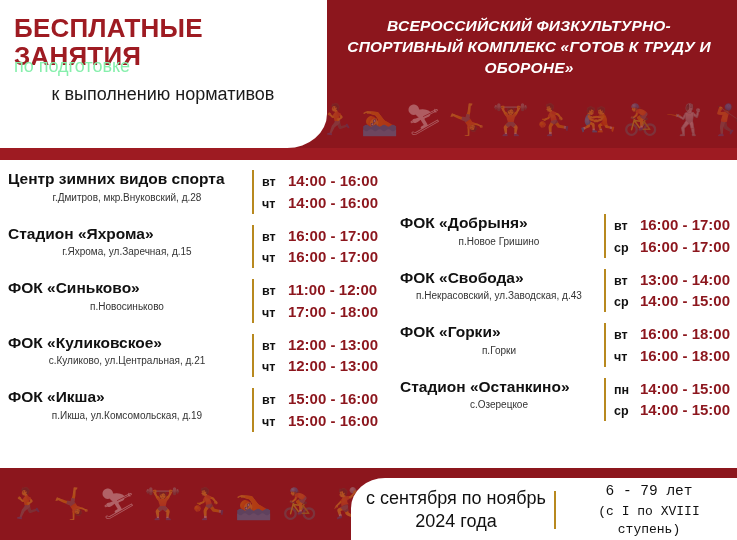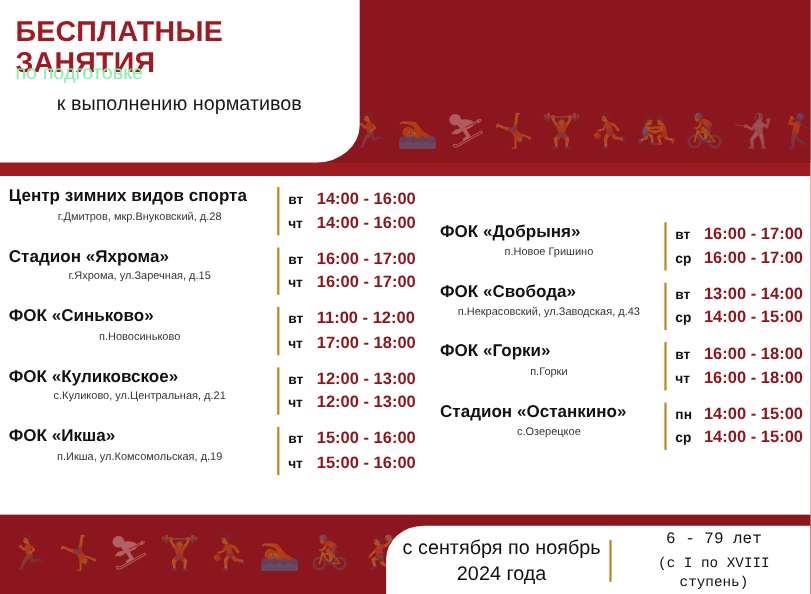--- a/index.html
+++ b/index.html
@@ -109,21 +109,21 @@
   .columns {
     position: absolute;
     left: 0; top: 0;
     width: 737px; height: 308px;
   }
   .col {
     position: absolute;
     top: 0;
   }
   .col-left { left: 8px; width: 370px; padding-top: 10px; }
-  .col-right { left: 400px; width: 330px; padding-top: 42px; }
+  .col-right { left: 400px; width: 330px; padding-top: 54px; }
 
   .entry {
     display: flex;
     align-items: flex-start;
     margin-bottom: 11px;
   }
   .entry-texts {
     flex: 1 1 auto;
     min-width: 0;
     padding-right: 6px;
@@ -259,20 +259,21 @@
       <span>🚴</span>
       <span>🤺</span>
       <span>🏌</span>
 
     </div>
 
     <div class="top-left-white"></div>
     <div class="title-main">БЕСПЛАТНЫЕ ЗАНЯТИЯ</div>
     <div class="title-sub1">по подготовке</div>
     <div class="title-sub2">к выполнению нормативов</div>
+    <div class="gto-title">ВСЕРОССИЙСКИЙ ФИЗКУЛЬТУРНО-СПОРТИВНЫЙ КОМПЛЕКС «ГОТОВ К ТРУДУ И ОБОРОНЕ»</div>
   </div>
 
   <div class="main-panel">
     <div class="columns">
 
       <div class="col col-left">
 
         <div class="entry">
           <div class="entry-texts">
             <div class="entry-name">Центр зимних видов спорта</div>

